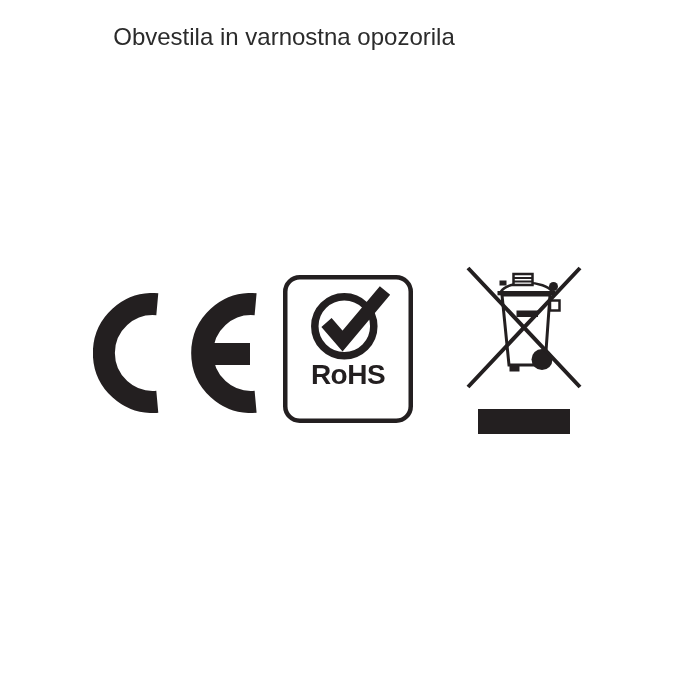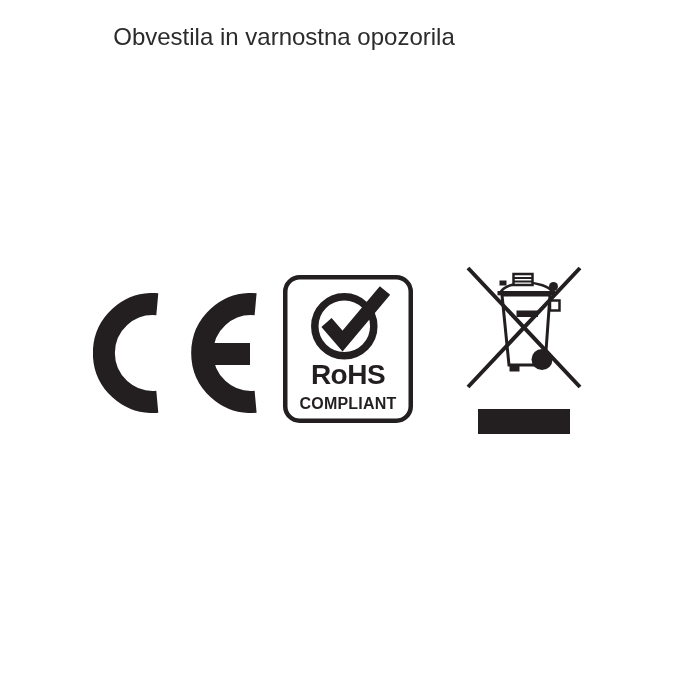--- a/index.html
+++ b/index.html
@@ -59,21 +59,20 @@
 
   <div class="mark rohs-badge">
     <svg width="130" height="148" viewBox="0 0 130 148">
       <g fill="none" stroke="#231f20">
         <rect x="2.25" y="2.25" width="125.5" height="143.5" rx="14.5" stroke-width="4.5"></rect>
         <circle cx="61.3" cy="51.3" r="29.5" stroke-width="7.5"></circle>
         <polyline points="43.5,47.5 59.5,66 102,15.5" stroke-width="13.5" stroke-linejoin="miter" stroke-linecap="butt"></polyline>
       </g>
     </svg>
     <div class="rohs-title">RoHS</div>
-    <div class="rohs-subtitle">COMPLIANT</div>
   </div>
 
   <div class="mark weee-mark">
     <svg width="116" height="172" viewBox="0 0 116 172">
       <g fill="#231f20">
 
         <path d="M 36 31 L 84 31 L 79 101 L 43 101 Z" fill="none" stroke="#231f20" stroke-width="3"></path>
 
         <path d="M 35 27.5 A 26.5 12 0 0 1 86 27.5" fill="none" stroke="#231f20" stroke-width="2.5"></path>
 

